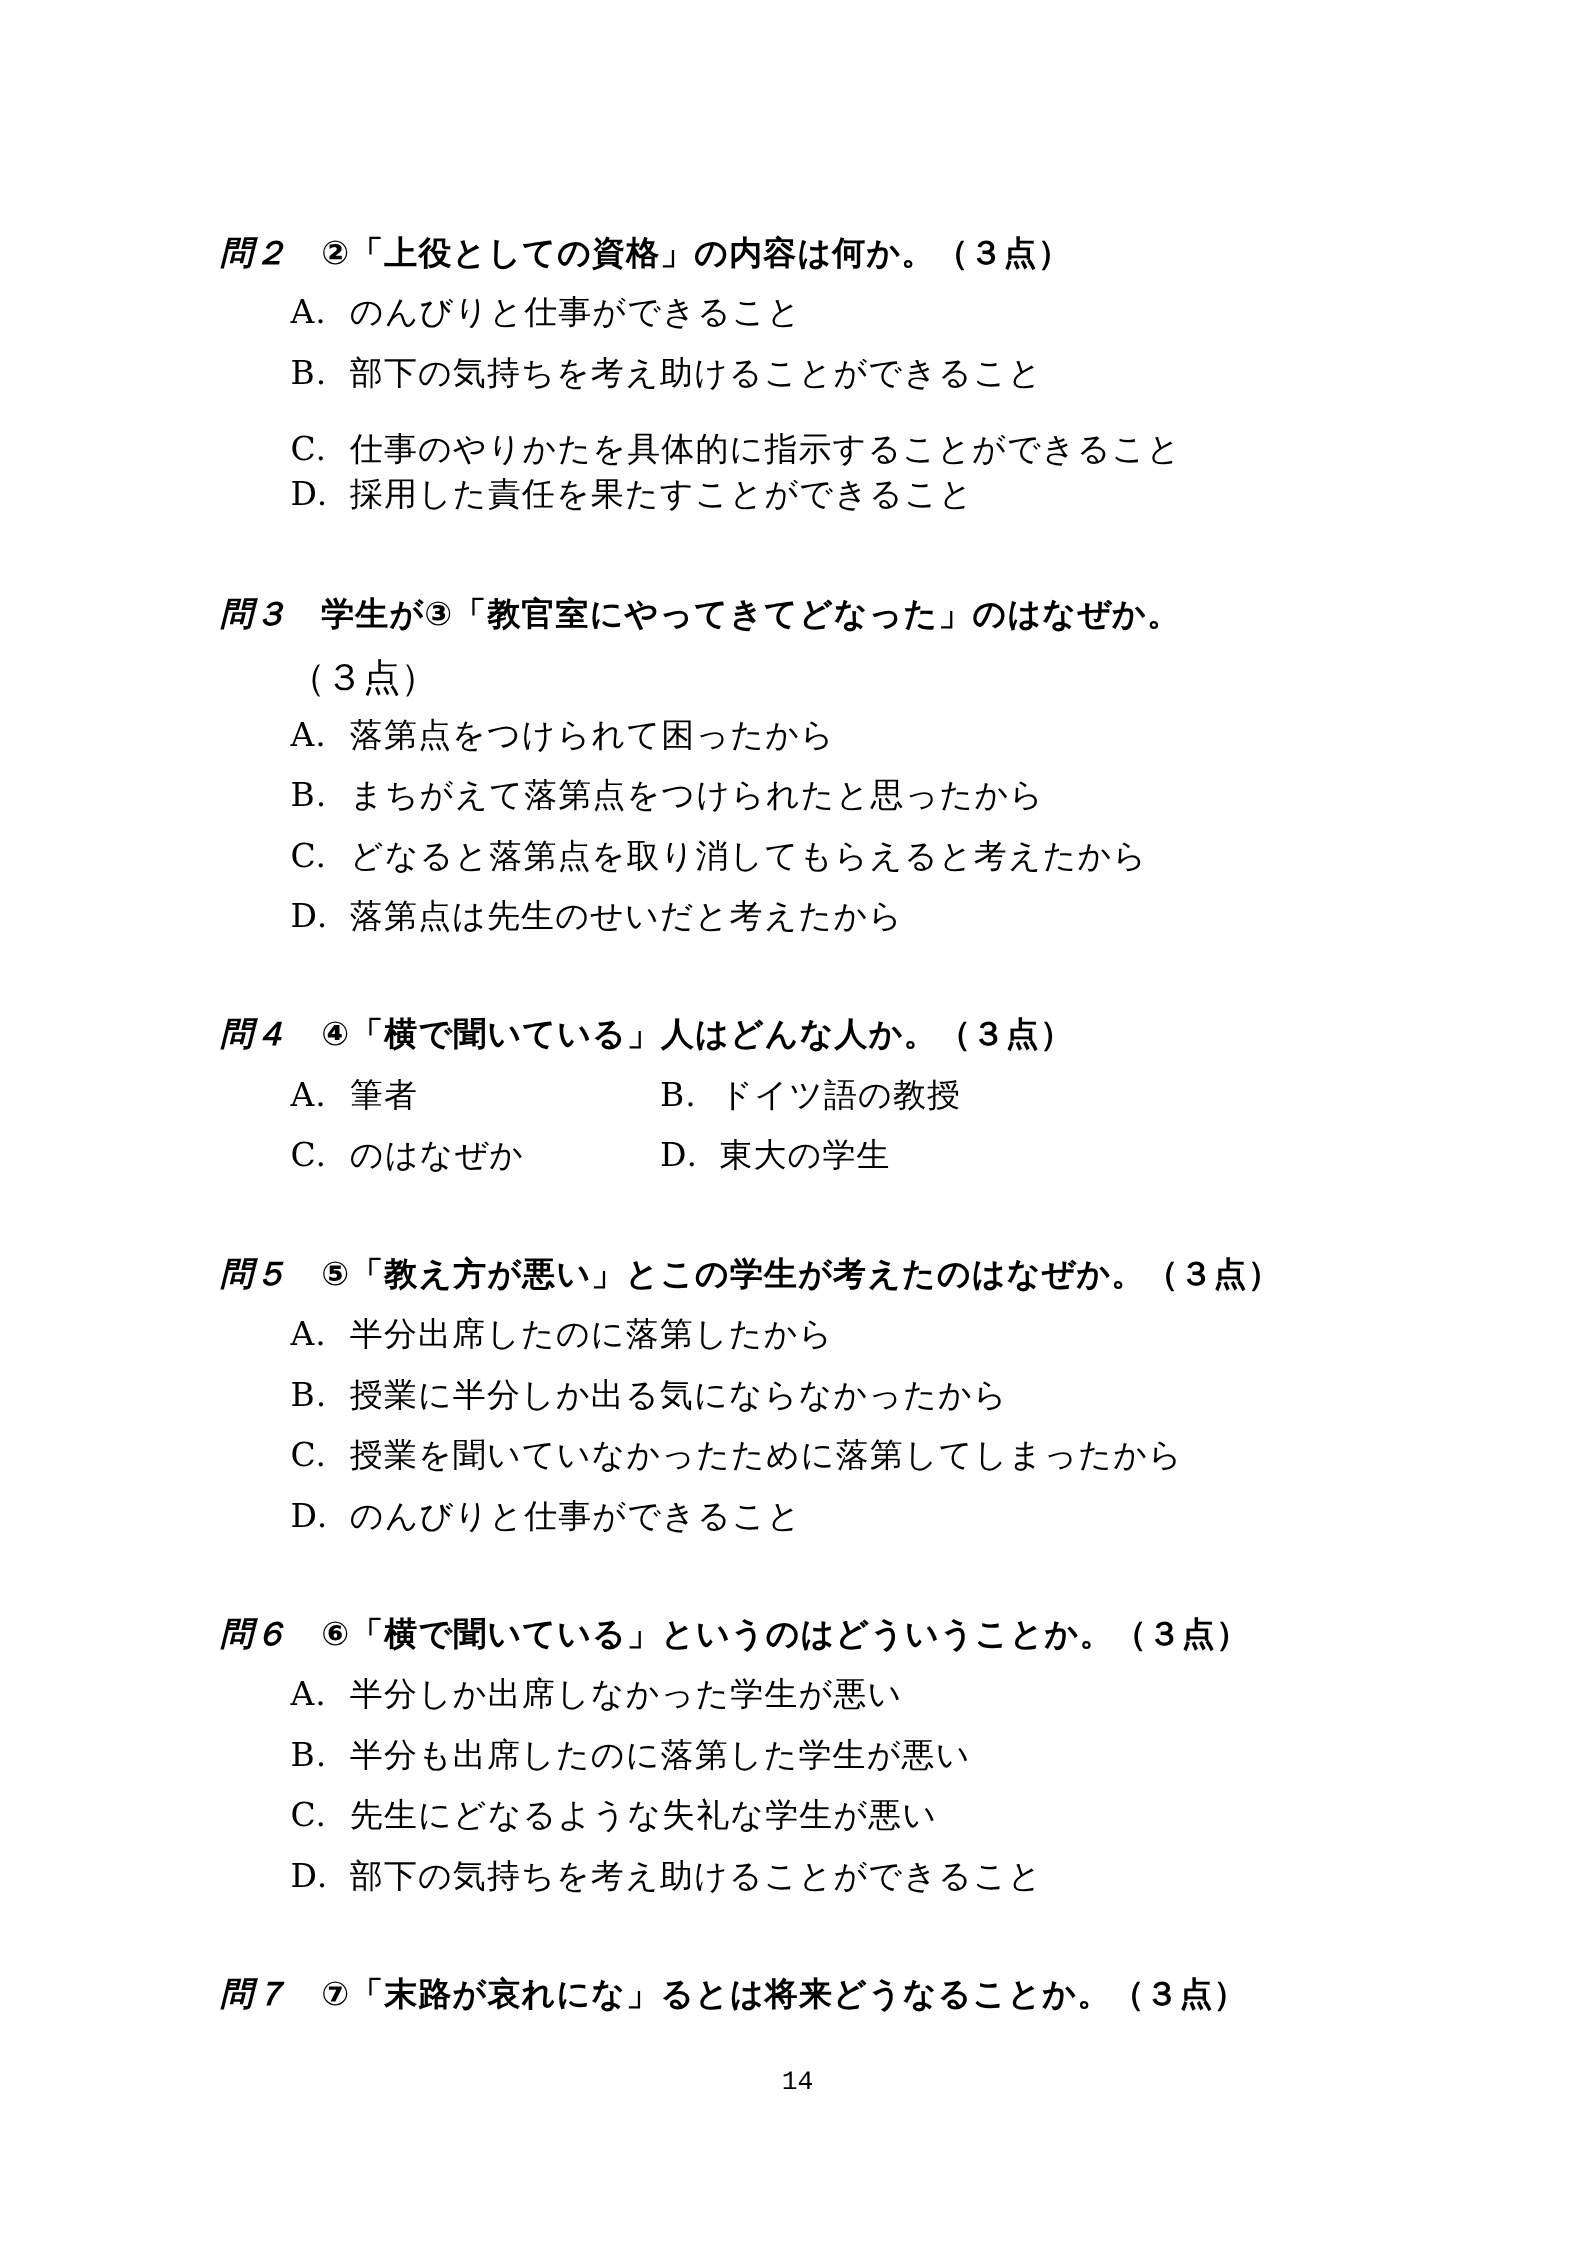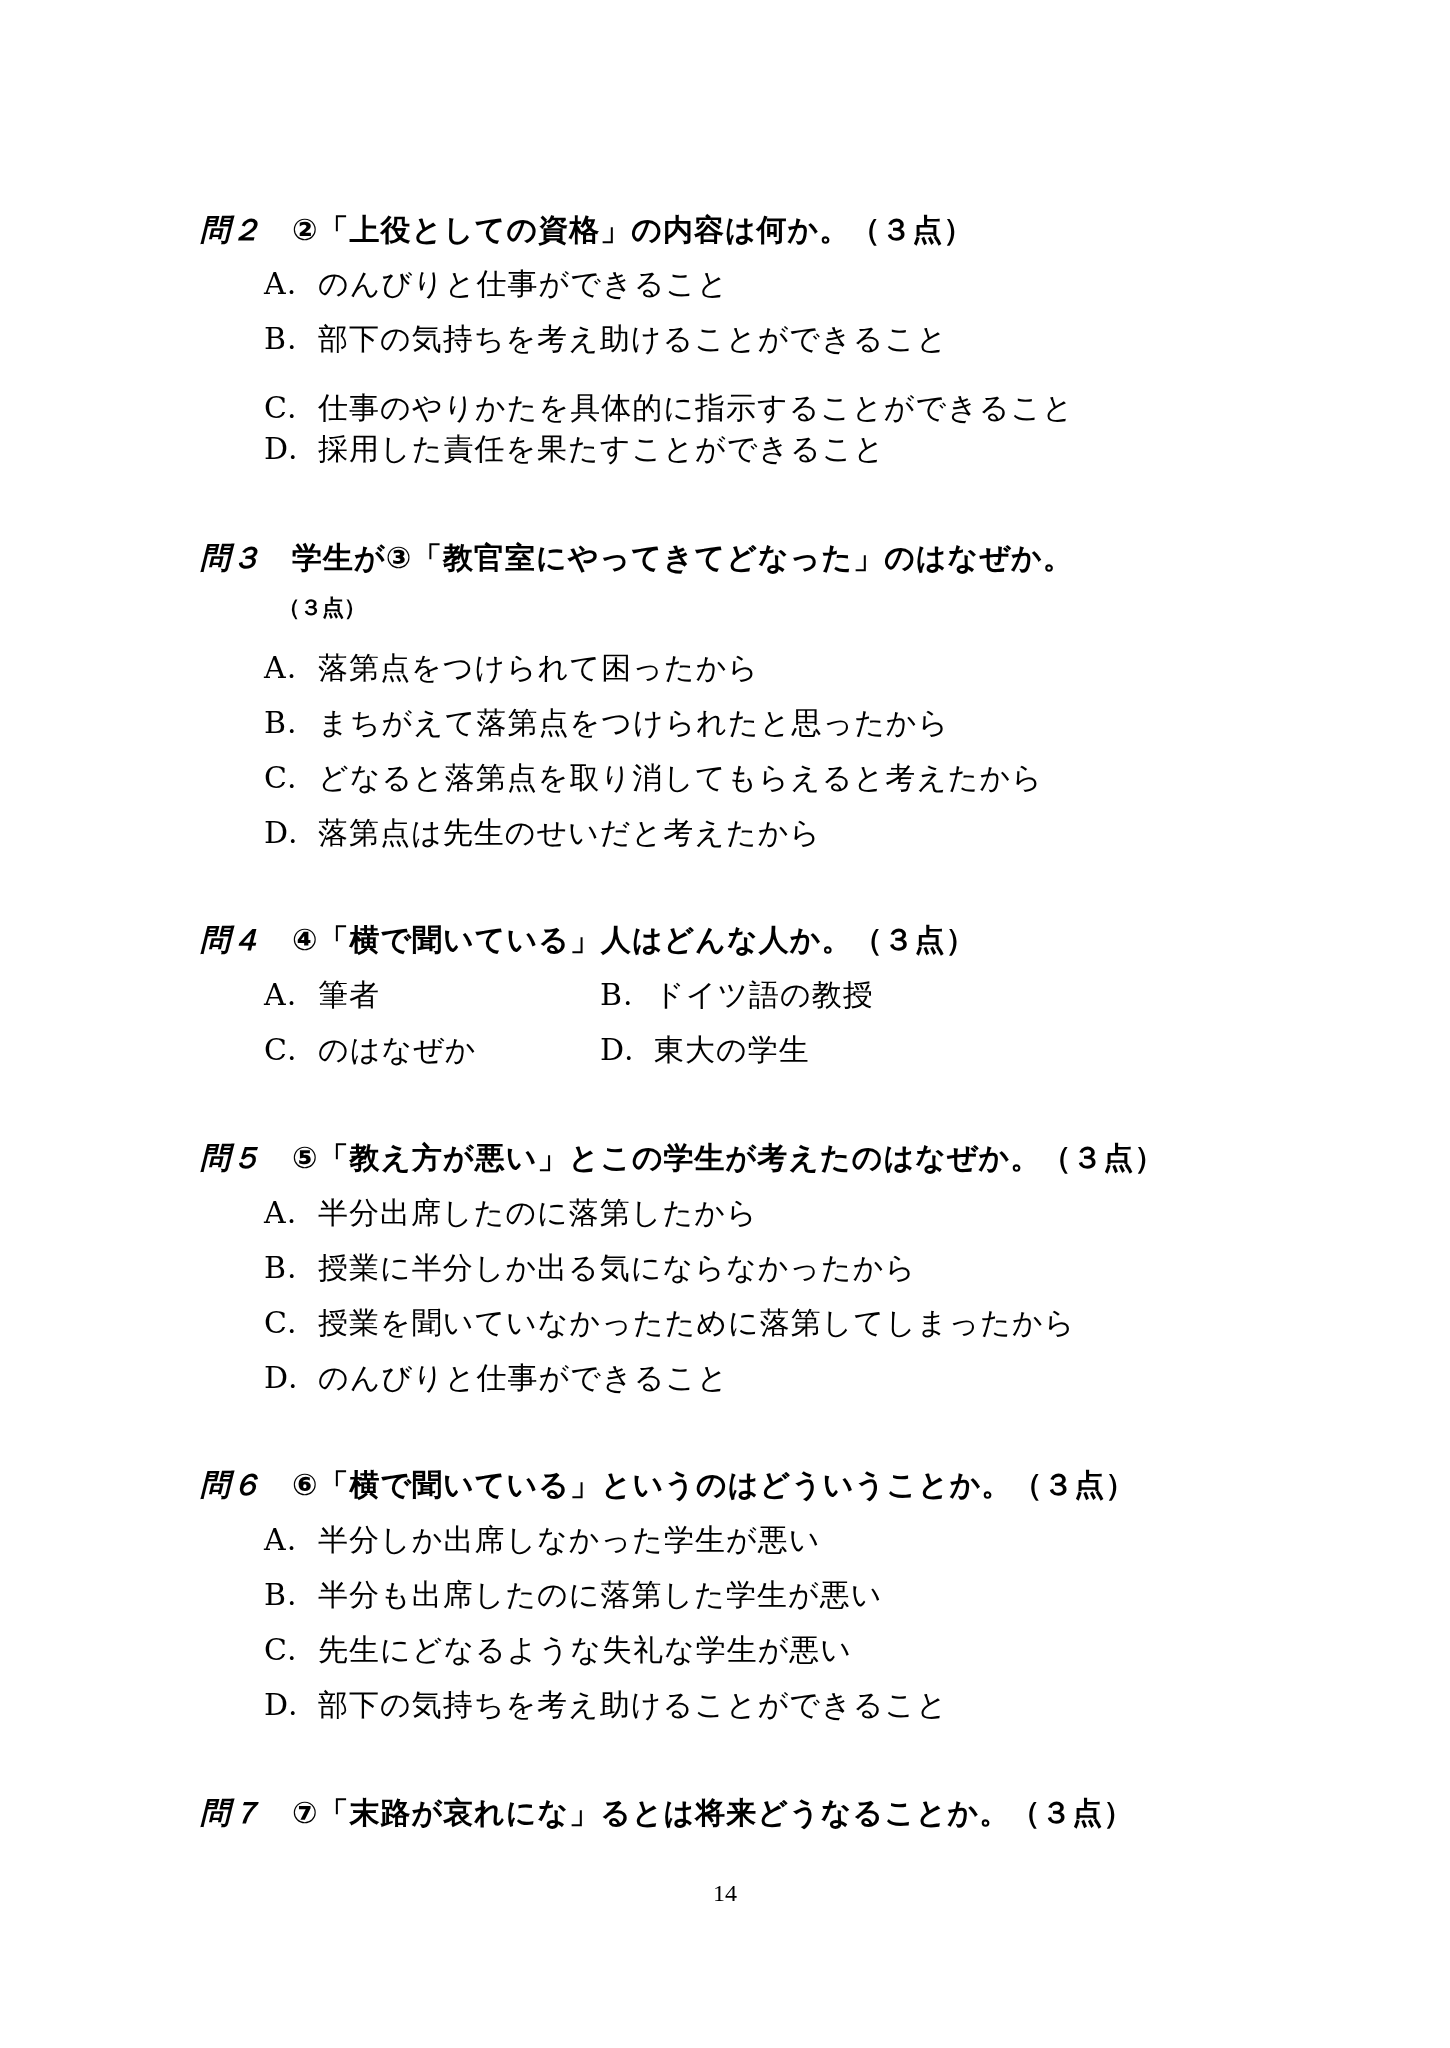--- a/index.html
+++ b/index.html
@@ -9,29 +9,29 @@
   }
   .q-heading {
     position: absolute; left: 200px;
     font-family: "DejaVu Sans", "Liberation Sans", sans-serif;
     font-weight: bold; font-size: 30px; letter-spacing: 1px; white-space: nowrap;
   }
   .q-num { display: inline-block; width: 92px; font-style: italic; }
   .q-sub {
     position: absolute; left: 262px;
     font-family: "DejaVu Sans", "Liberation Sans", sans-serif;
-    font-weight: bold; font-size: 22px; white-space: nowrap; margin-left: 16px;
+    font-weight: normal; font-size: 34px; white-space: nowrap;
   }
   .opt {
     position: absolute; left: 264px; font-size: 30px; white-space: nowrap; letter-spacing: 1px;
   }
   .opt-letter { display: inline-block; width: 54px; }
   .page-num {
     position: absolute; left: 0; width: 1450px; top: 1880px; text-align: center;
-    font-family: Liberation Serif, serif; font-size: 24px;
+    font-family: Liberation Mono, monospace; font-size: 24px;
   }
 </style>
 </head>
 <body>
 
 <div class="q-heading" style="top:210px">
   <span class="q-num">問２</span><span>②「上役としての資格」の内容は何か。（３点）</span>
 </div>
 <div class="opt" style="top:264px"><span class="opt-letter">A.</span><span>のんびりと仕事ができること</span></div>
 <div class="opt" style="top:319px"><span class="opt-letter">B.</span><span>部下の気持ちを考え助けることができること</span></div>

